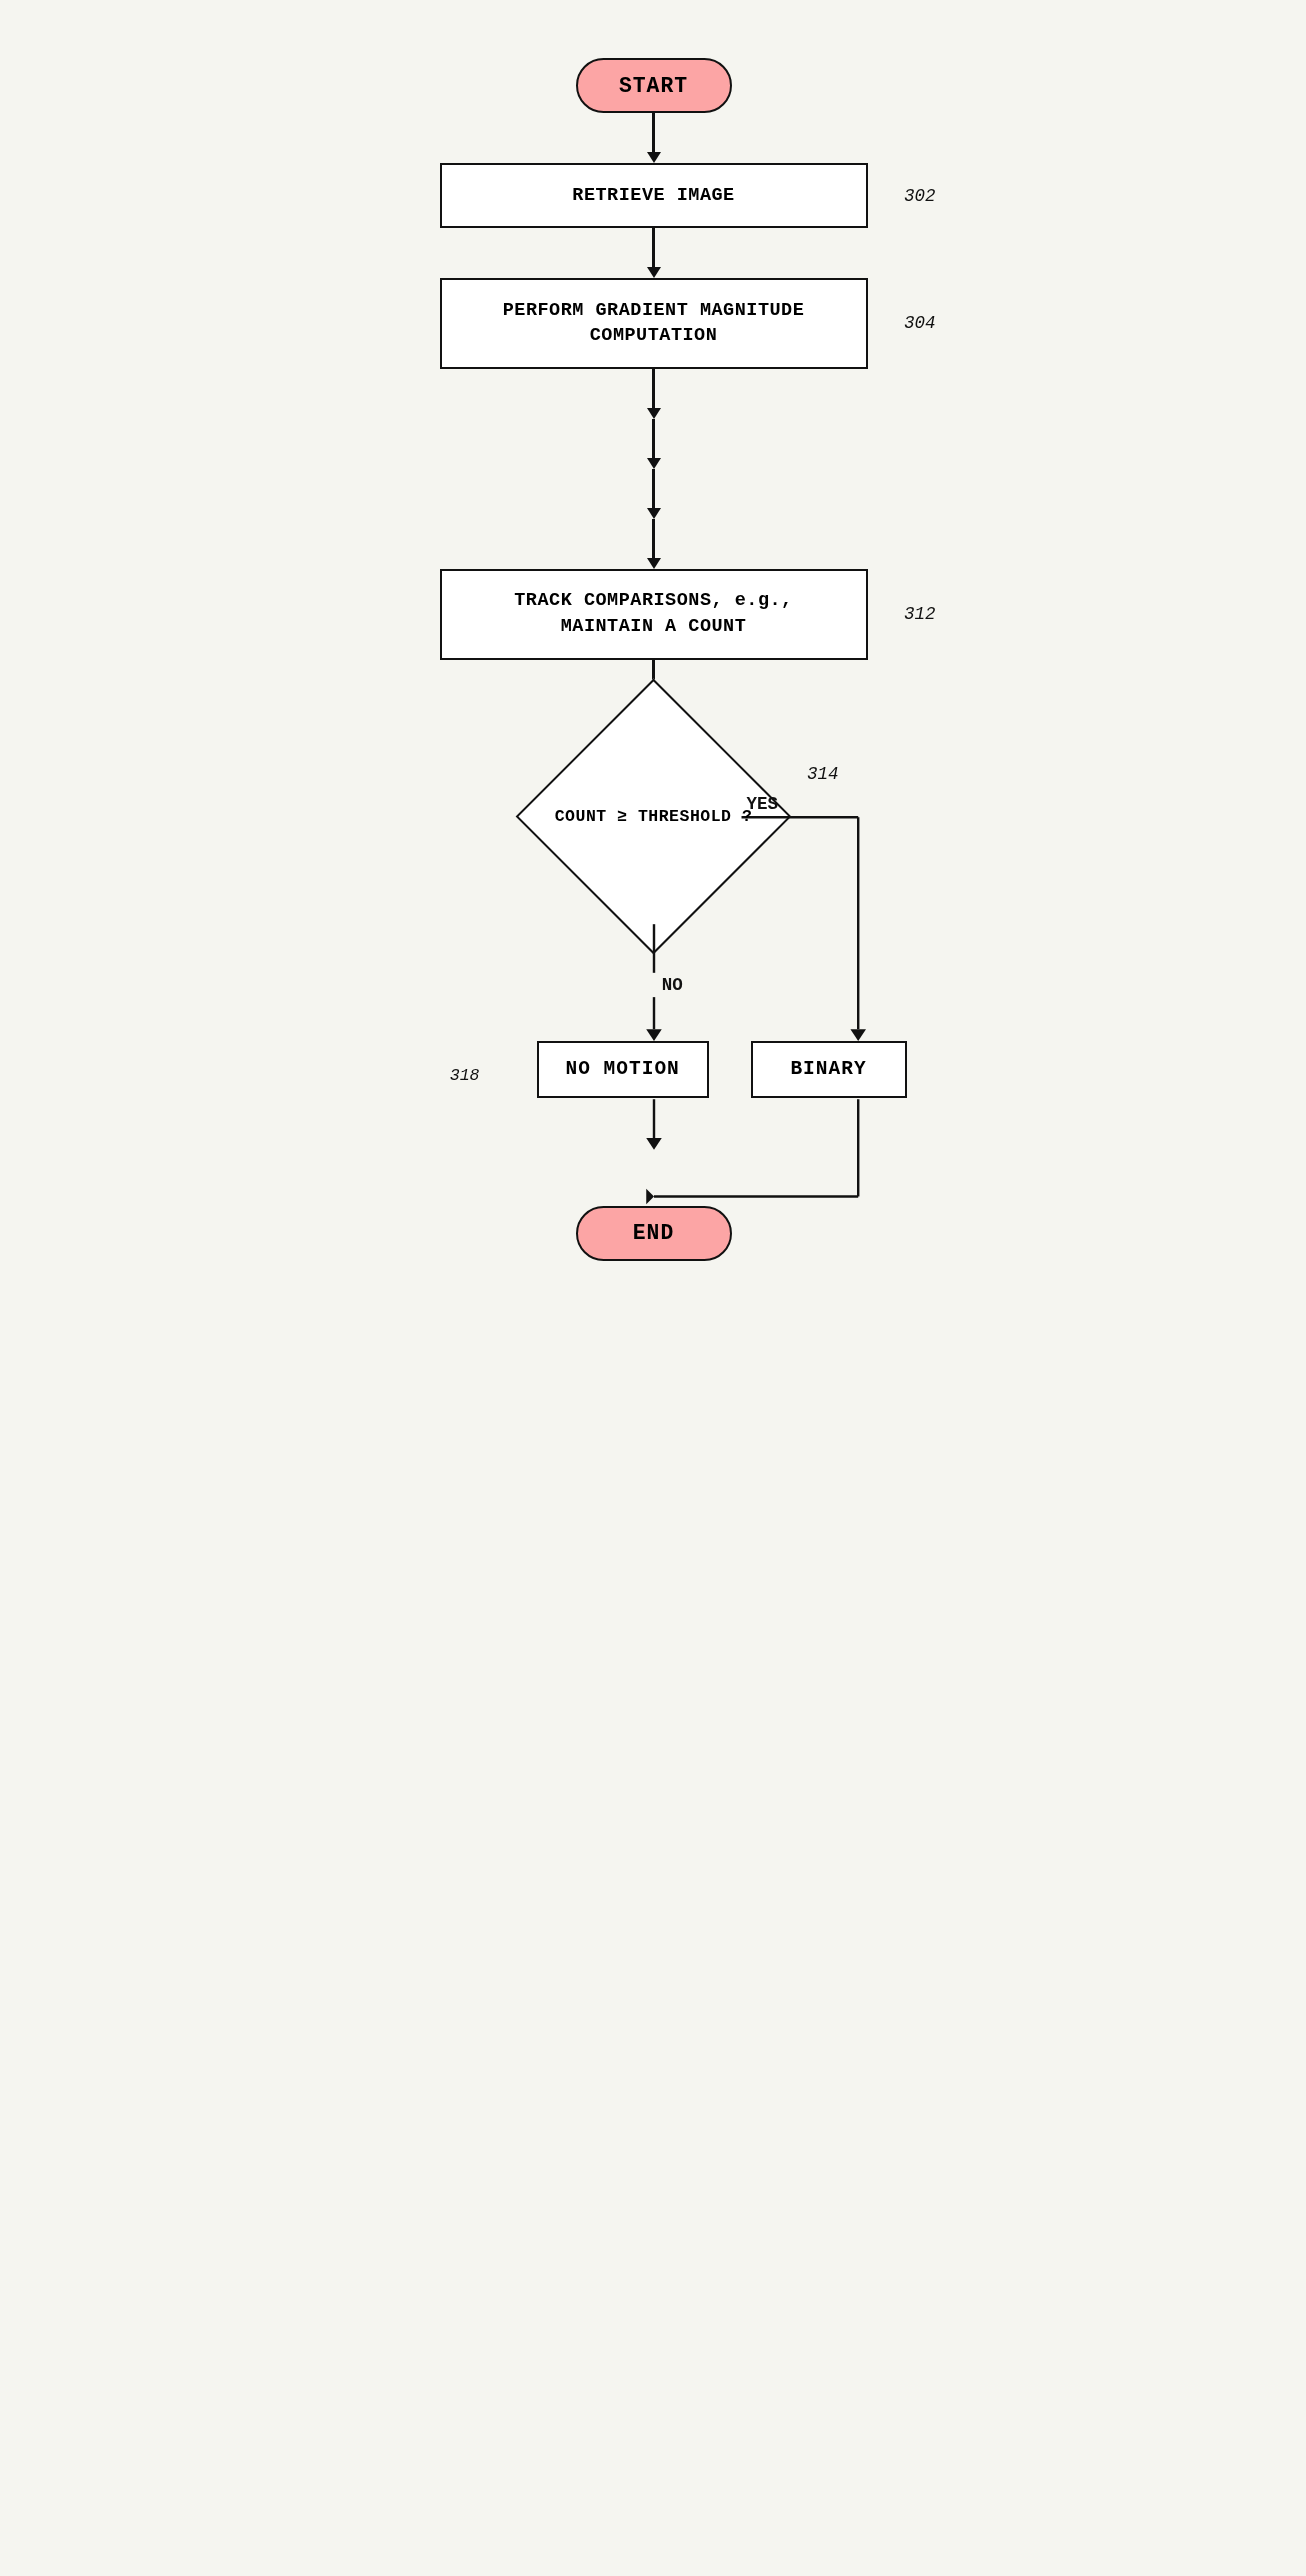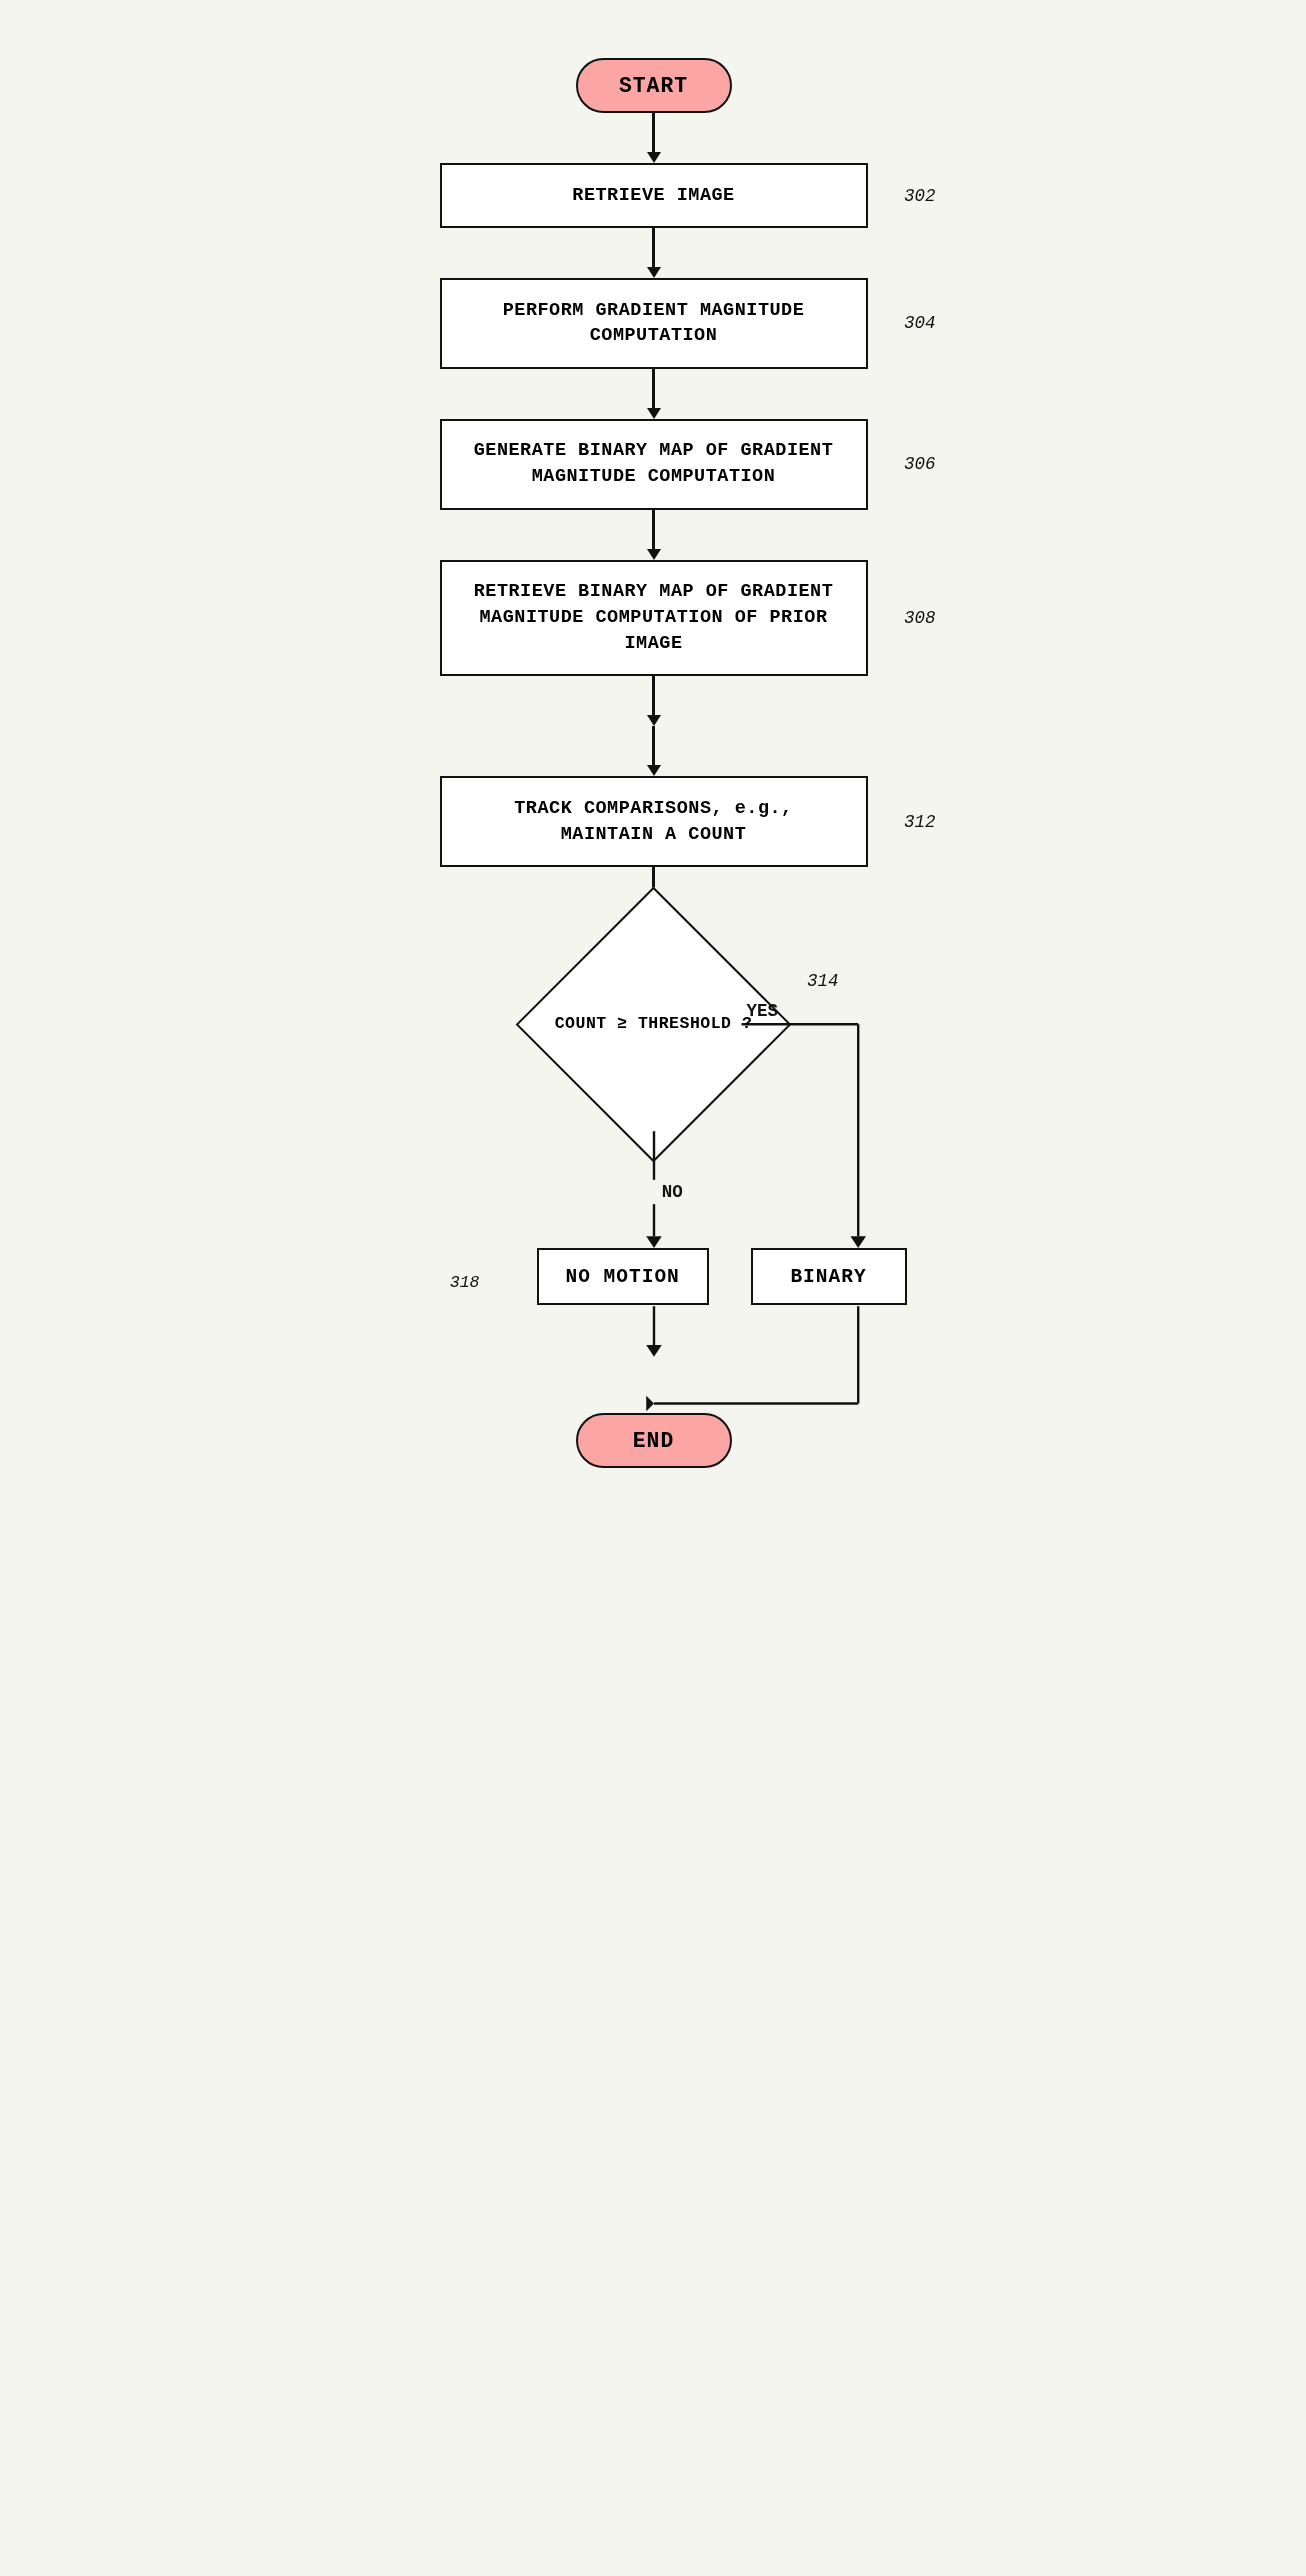--- a/index.html
+++ b/index.html
@@ -165,34 +165,26 @@
   <div class="box-wrapper">
     <div class="rect-box">PERFORM GRADIENT MAGNITUDE COMPUTATION</div>
     <span class="step-label">304</span>
   </div>
 
   <div class="arrow-down">
     <div class="arrow-line"></div>
     <div class="arrow-head"></div>
   </div>
 
-  <div class="box-wrapper">
-    <div class="rect-box">GENERATE BINARY MAP OF GRADIENT MAGNITUDE COMPUTATION</div>
-    <span class="step-label">306</span>
-  </div>
-
-  <div class="arrow-down">
-    <div class="arrow-line"></div>
-    <div class="arrow-head"></div>
-  </div>
-
-  <div class="box-wrapper">
-    <div class="rect-box">RETRIEVE BINARY MAP OF GRADIENT MAGNITUDE COMPUTATION OF PRIOR IMAGE</div>
-    <span class="step-label">308</span>
-  </div>
+
+  <div class="arrow-down">
+    <div class="arrow-line"></div>
+    <div class="arrow-head"></div>
+  </div>
+
 
   <div class="arrow-down">
     <div class="arrow-line"></div>
     <div class="arrow-head"></div>
   </div>
 
 
   <div class="arrow-down">
     <div class="arrow-line"></div>
     <div class="arrow-head"></div>

